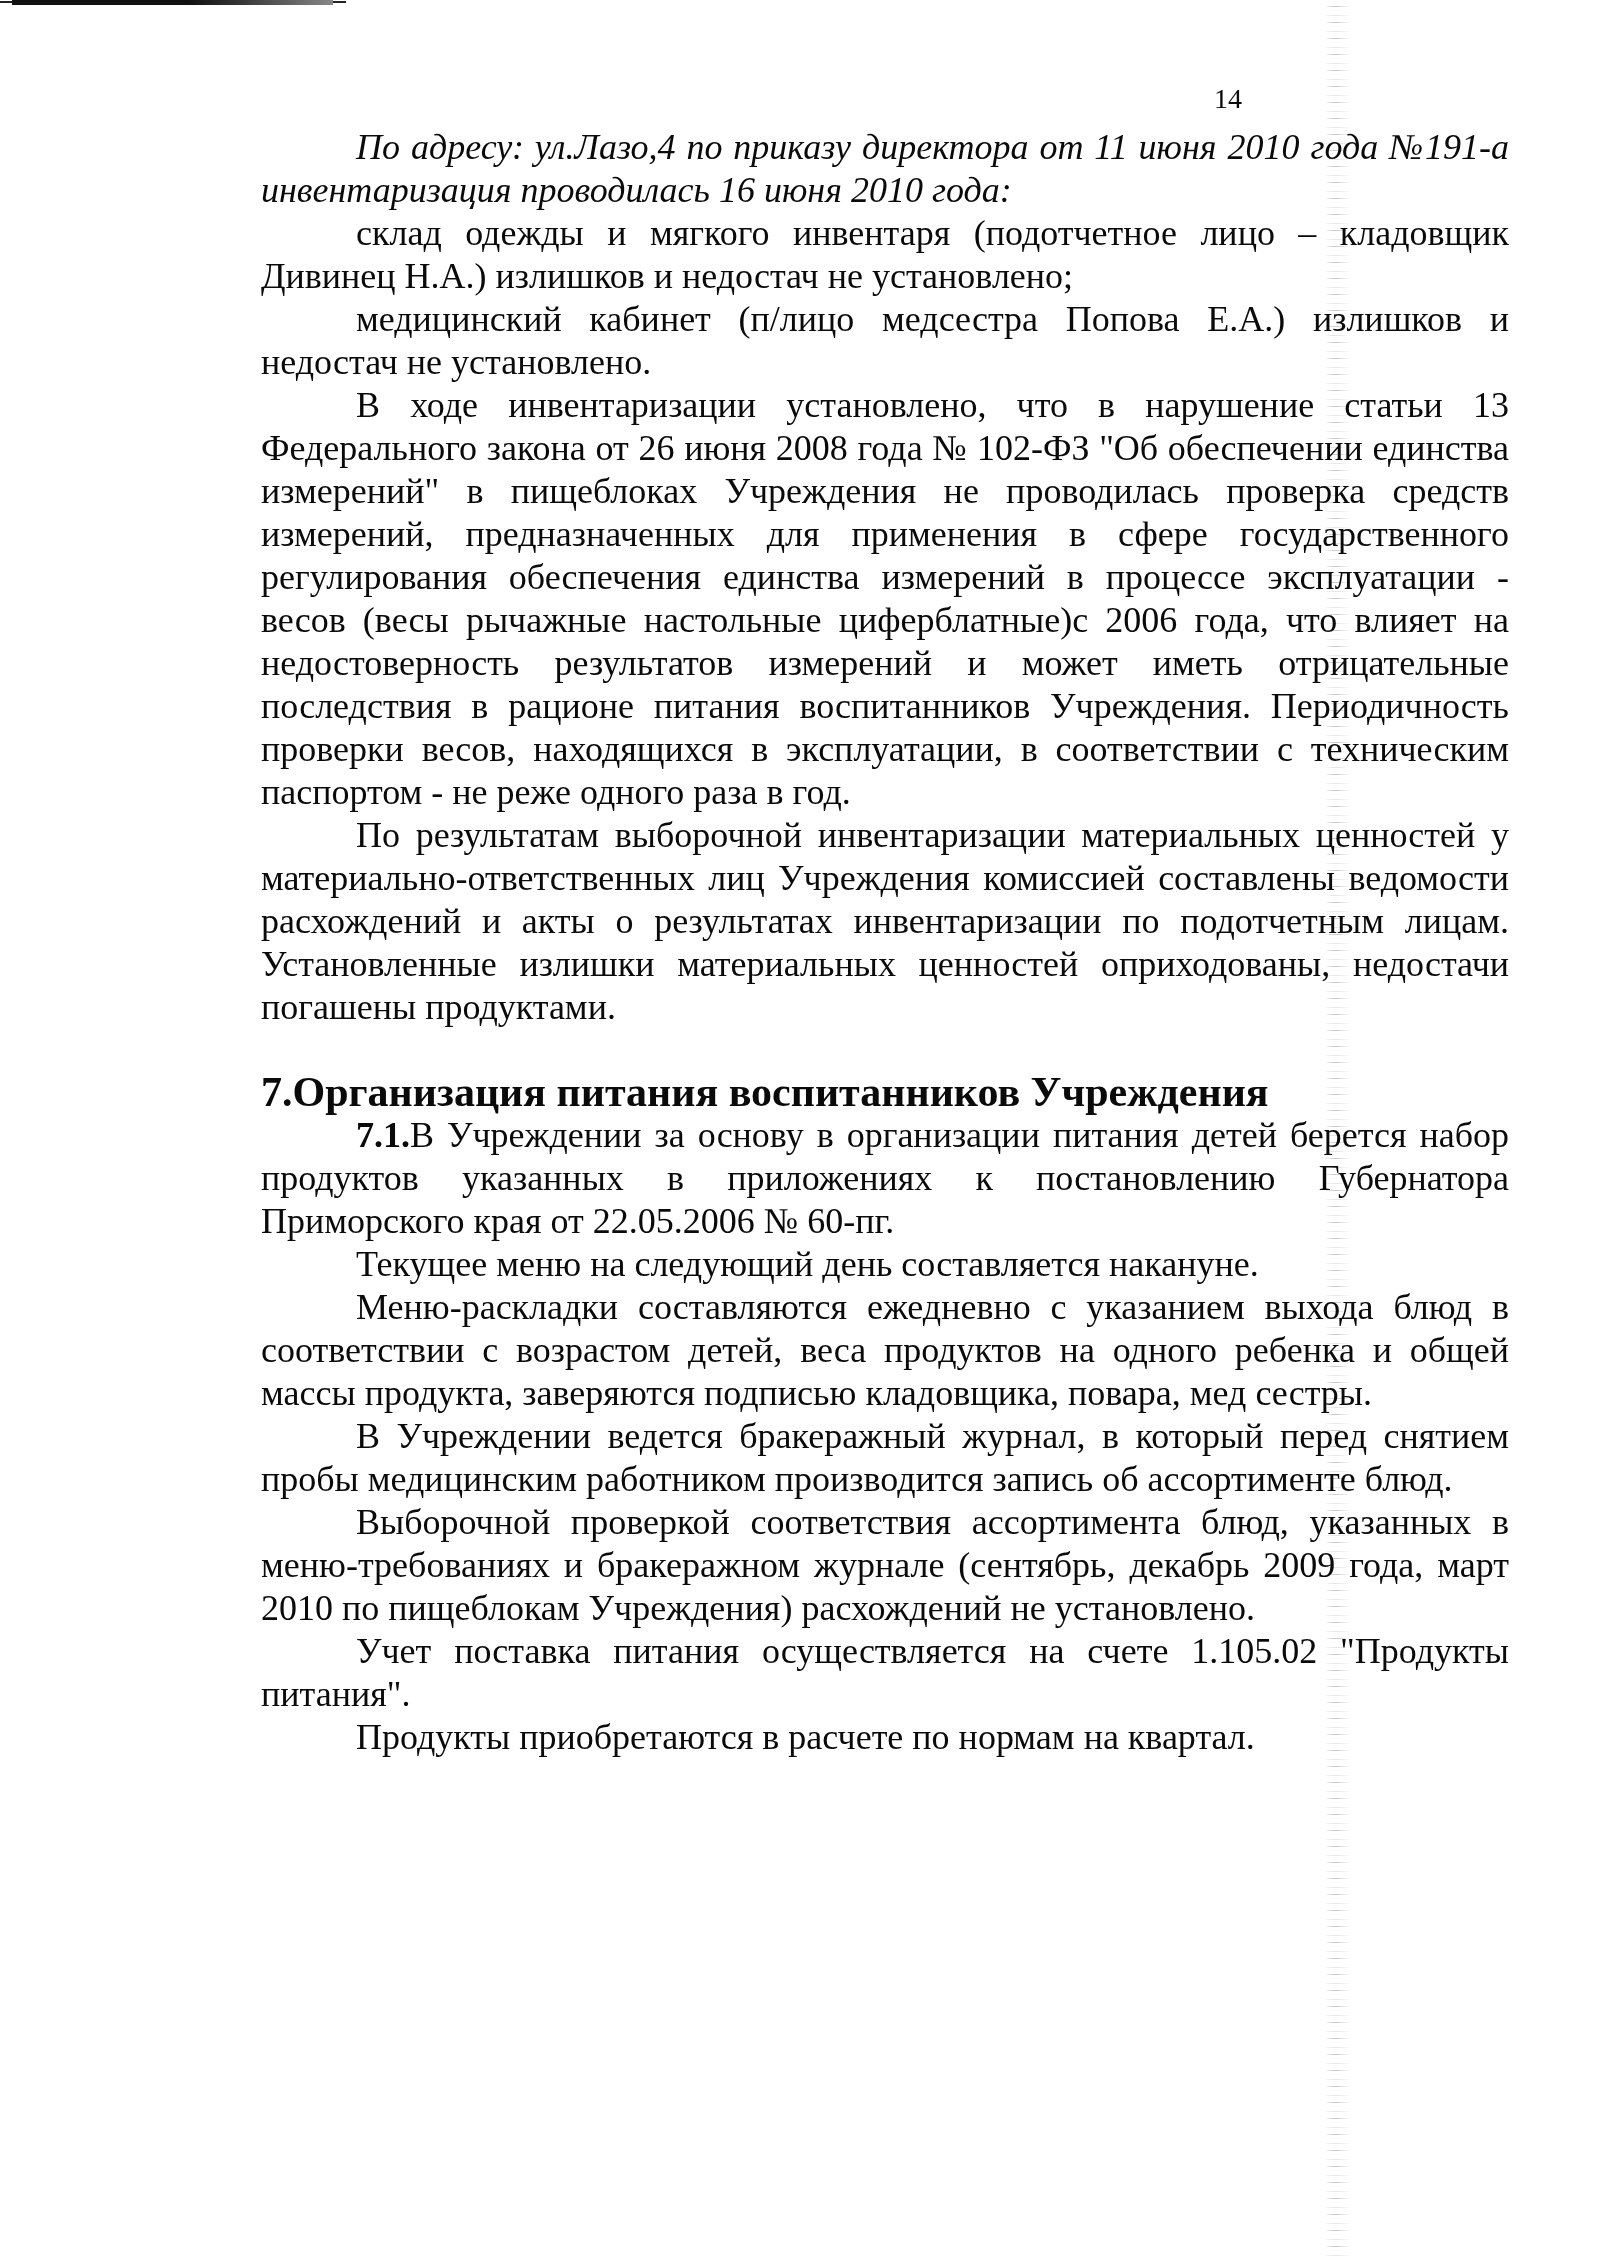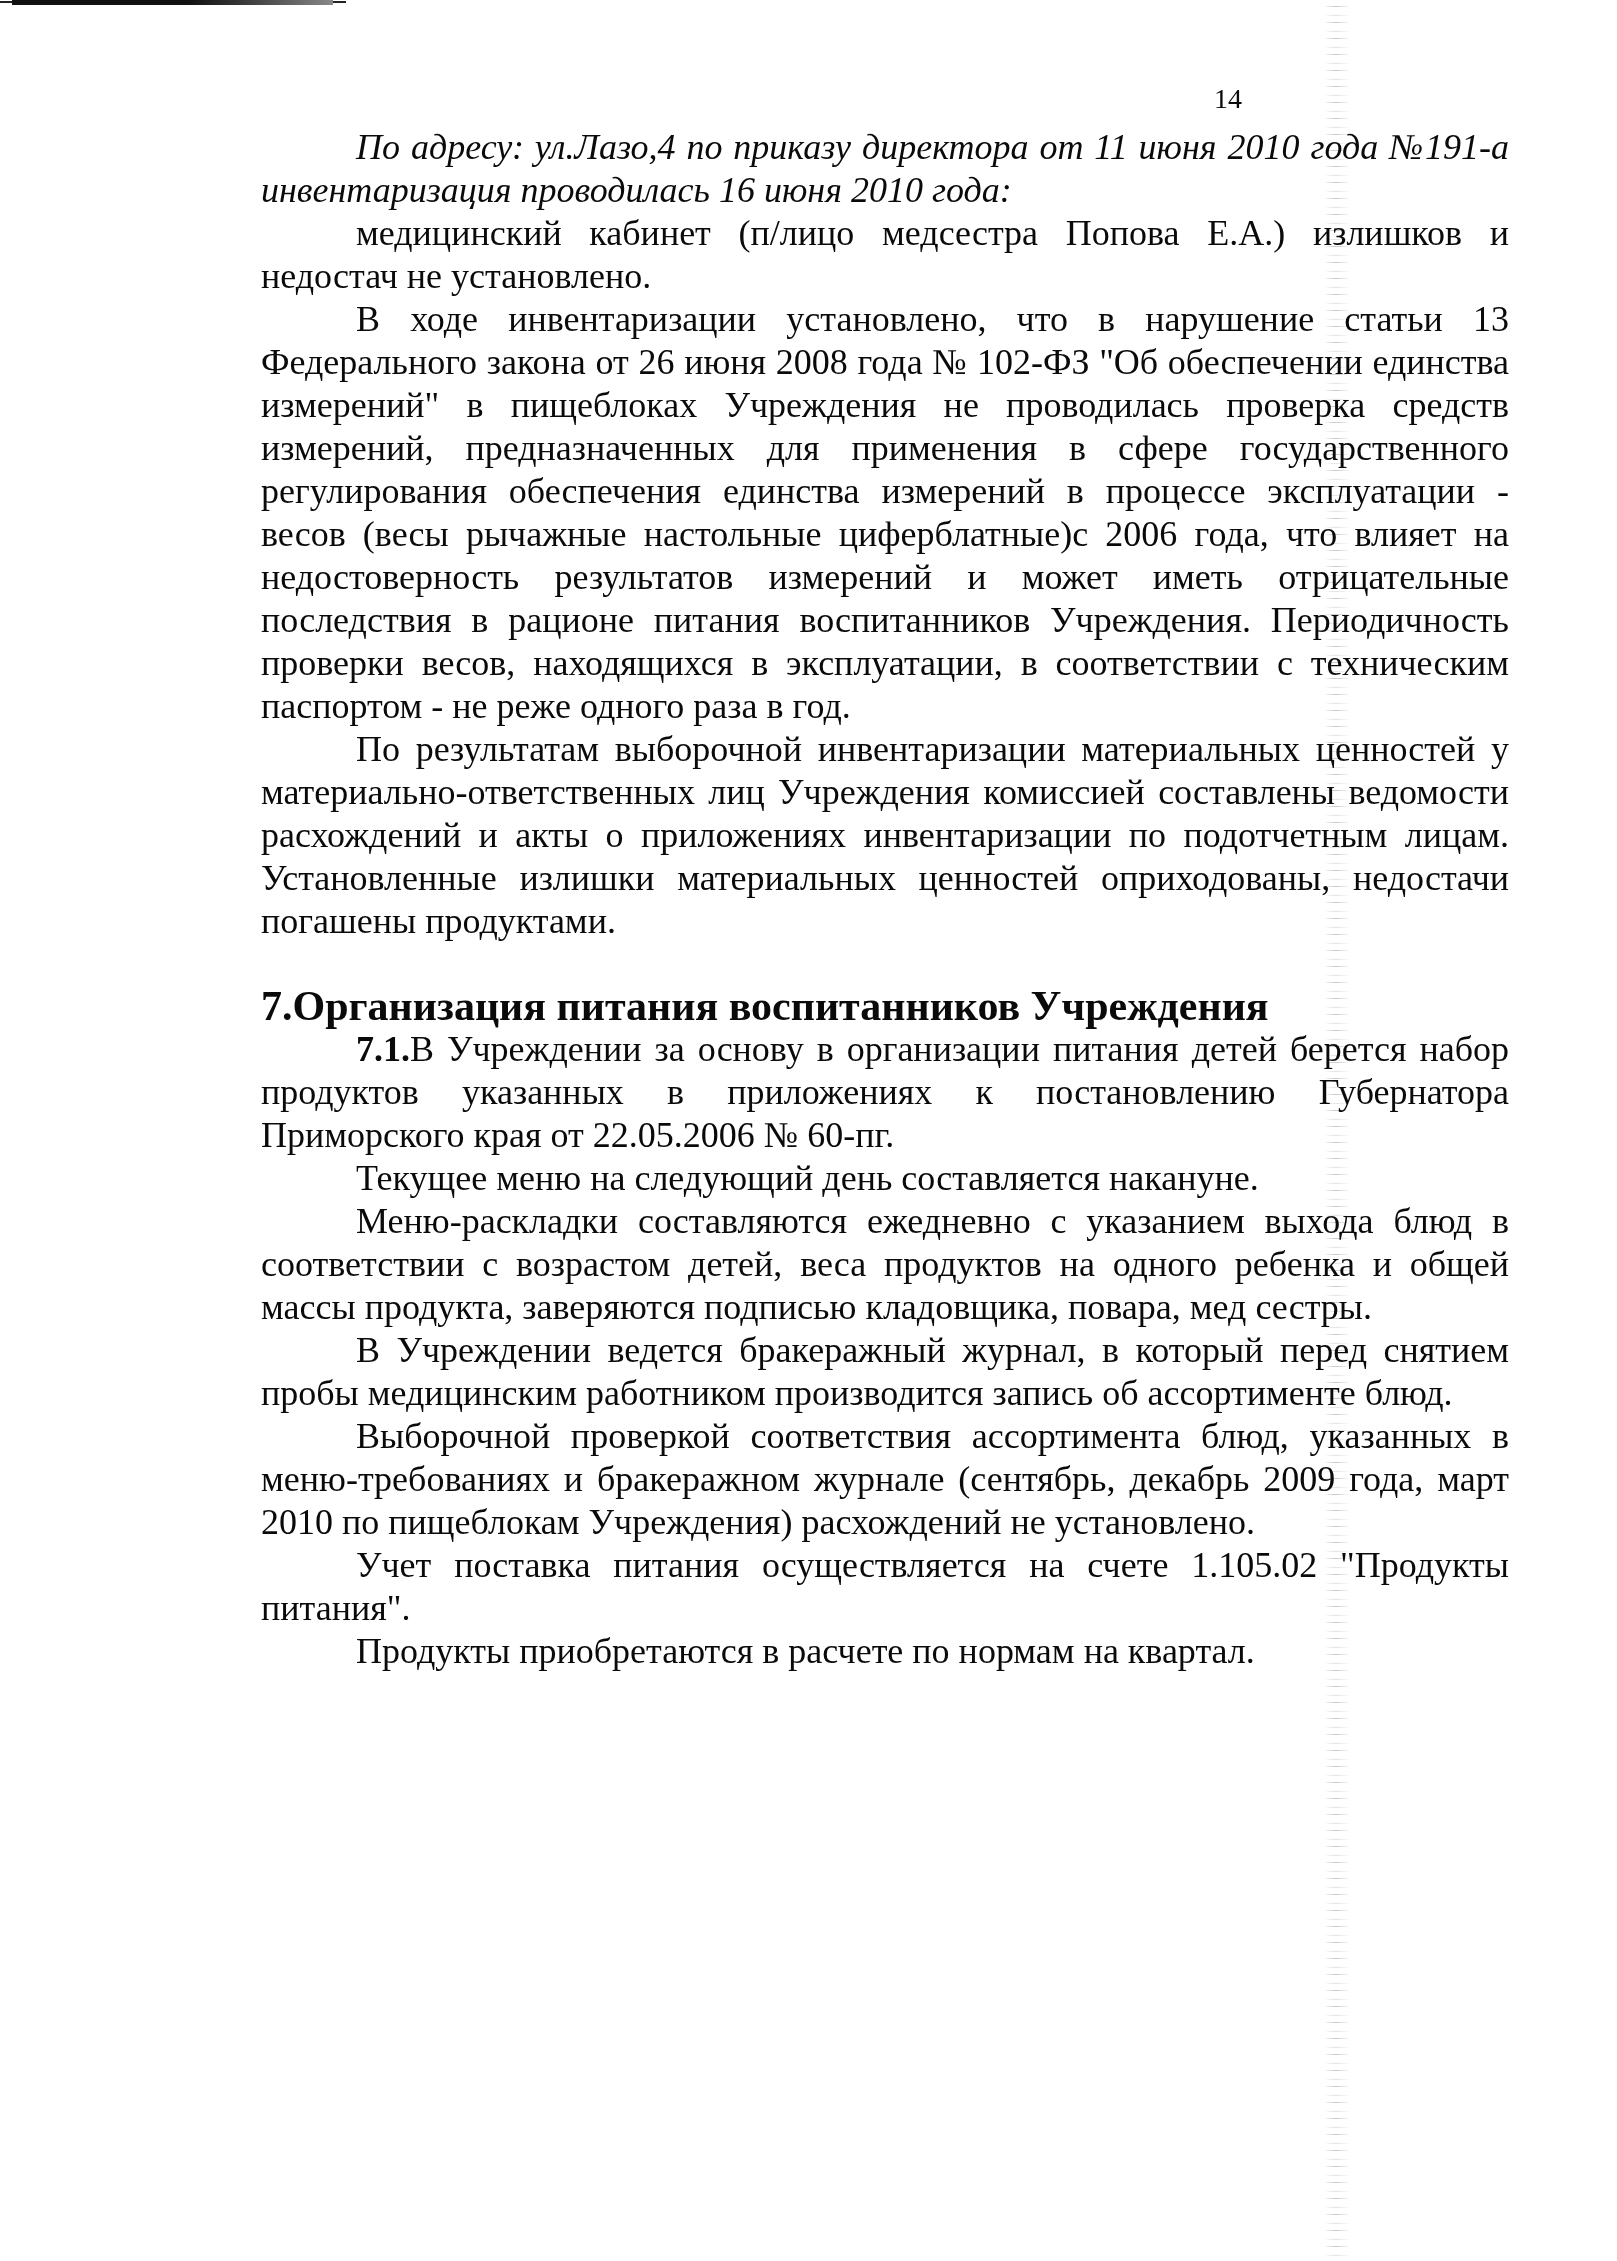--- a/index.html
+++ b/index.html
@@ -49,23 +49,24 @@
 
 <div class="page">
   <div class="top-rule-thin"></div>
   <div class="top-rule"></div>
   <div class="scan-edge"></div>
 
   <div class="page-number">14</div>
 
   <div class="body">
     <p class="p italic">По адресу: ул.Лазо,4 по приказу директора от 11 июня 2010 года №191-а инвентаризация проводилась 16 июня 2010 года:</p>
+    <p class="p">склад одежды и мягкого инвентаря (подотчетное лицо – кладовщик Дивинец Н.А.) излишков и недостач не установлено;</p>
     <p class="p">медицинский кабинет (п/лицо медсестра Попова Е.А.) излишков и недостач не установлено.</p>
     <p class="p">В ходе инвентаризации установлено, что в нарушение статьи 13 Федерального закона от 26 июня 2008 года № 102-ФЗ "Об обеспечении единства измерений" в пищеблоках Учреждения не проводилась проверка средств измерений, предназначенных для применения в сфере государственного регулирования обеспечения единства измерений в процессе эксплуатации - весов (весы рычажные настольные циферблатные)с 2006 года, что влияет на недостоверность результатов измерений и может иметь отрицательные последствия в рационе питания воспитанников Учреждения. Периодичность проверки весов, находящихся в эксплуатации, в соответствии с техническим паспортом - не реже одного раза в год.</p>
-    <p class="p">По результатам выборочной инвентаризации материальных ценностей у материально-ответственных лиц Учреждения комиссией составлены ведомости расхождений и акты о приложениях инвентаризации по подотчетным лицам. Установленные излишки материальных ценностей оприходованы, недостачи погашены продуктами.</p>
+    <p class="p">По результатам выборочной инвентаризации материальных ценностей у материально-ответственных лиц Учреждения комиссией составлены ведомости расхождений и акты о результатах инвентаризации по подотчетным лицам. Установленные излишки материальных ценностей оприходованы, недостачи погашены продуктами.</p>
 
     <h2 class="section-title" style="font-size:42px;">7.Организация питания воспитанников Учреждения</h2>
 
     <p class="p"><span class="bold">7.1.</span><span>В Учреждении за основу в организации питания детей берется набор продуктов указанных в приложениях к постановлению Губернатора Приморского края от 22.05.2006 № 60-пг.</span></p>
     <p class="p">Текущее меню на следующий день составляется накануне.</p>
     <p class="p">Меню-раскладки составляются ежедневно с указанием выхода блюд в соответствии с возрастом детей, веса продуктов на одного ребенка и общей массы продукта, заверяются подписью кладовщика, повара, мед сестры.</p>
     <p class="p">В Учреждении ведется бракеражный журнал, в который перед снятием пробы медицинским работником производится запись об ассортименте блюд.</p>
     <p class="p">Выборочной проверкой соответствия ассортимента блюд, указанных в меню-требованиях и бракеражном журнале (сентябрь, декабрь 2009 года, март 2010 по пищеблокам Учреждения) расхождений не установлено.</p>
     <p class="p">Учет поставка питания осуществляется на счете 1.105.02 "Продукты питания".</p>
     <p class="p">Продукты приобретаются в расчете по нормам на квартал.</p>

